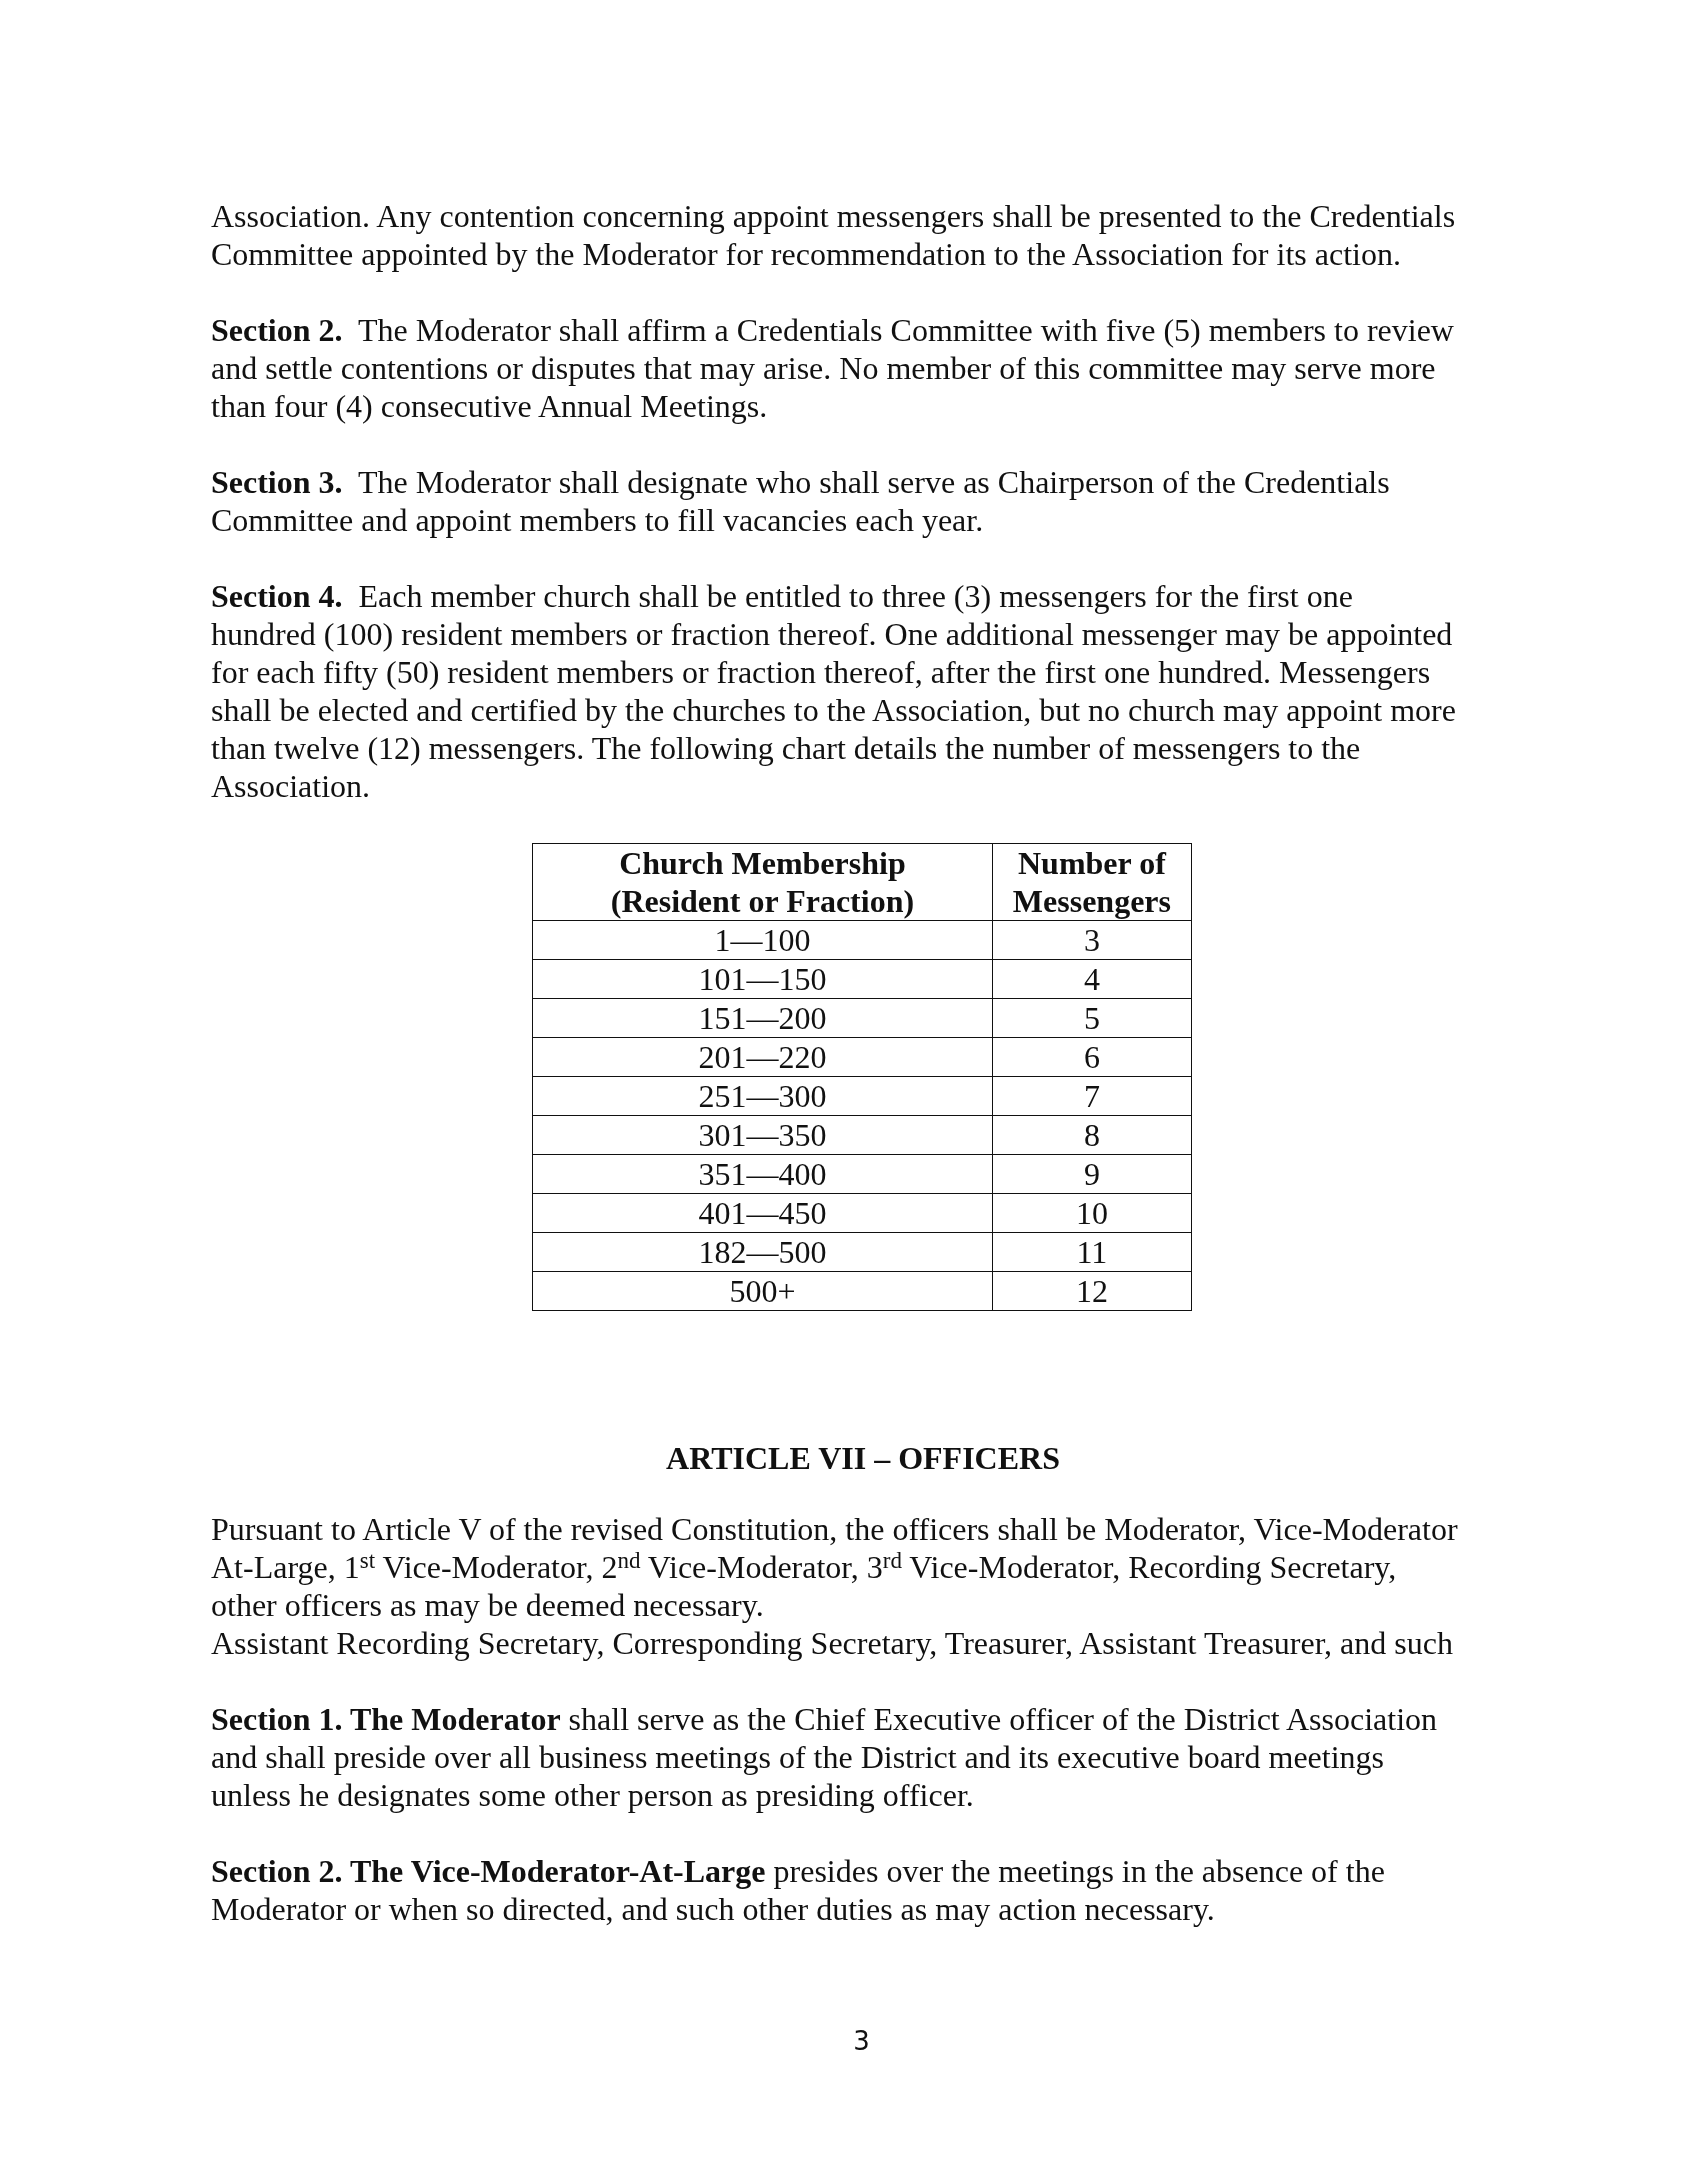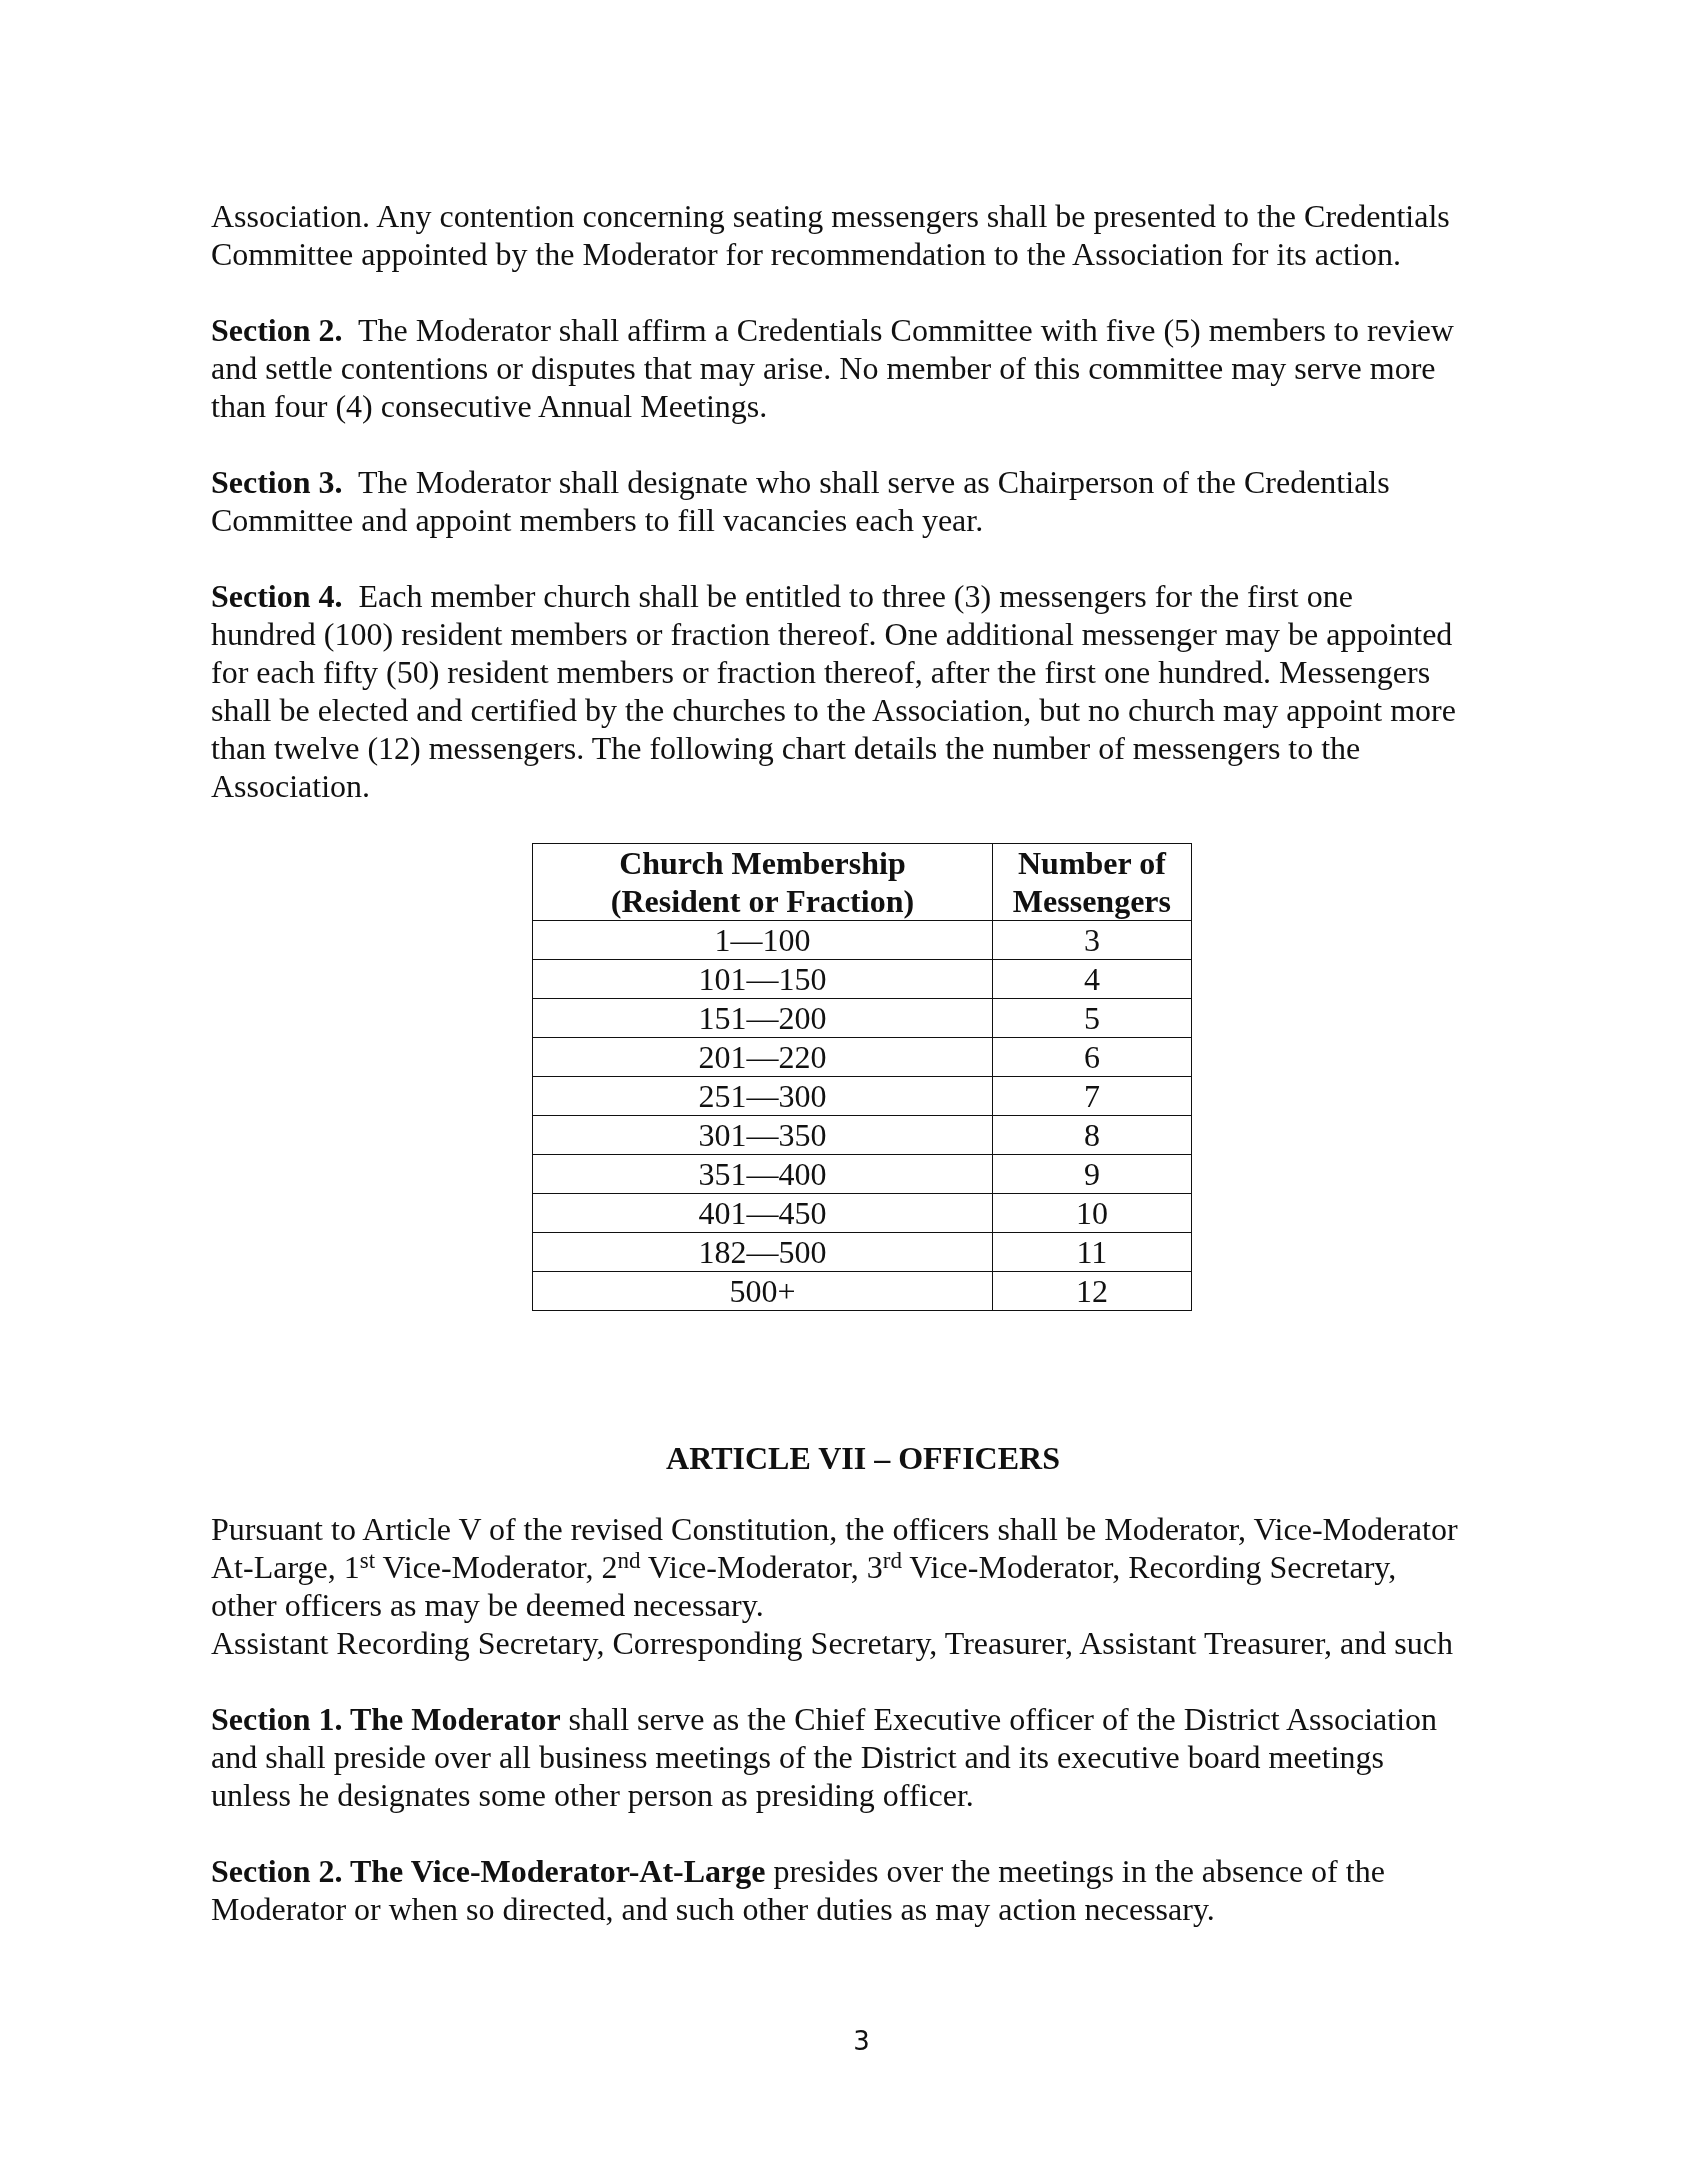--- a/index.html
+++ b/index.html
@@ -97,21 +97,21 @@
       font-size: 26px;
       line-height: 31px;
     }
   </style>
 </head>
 <body>
 
 <div class="page">
 
   <div id="block-a" class="textblock">
-      <span class="line"><span>Association. Any contention concerning seating messengers shall be presented to the Credentials</span></span>
+      <span class="line"><span>Association. Any contention concerning appoint messengers shall be presented to the Credentials</span></span>
       <span class="line"><span>Committee appointed by the Moderator for recommendation to the Association for its action.</span></span>
       <span class="blank"></span>
       <span class="line"><span class="bold">Section 2.</span><span>  The Moderator shall affirm a Credentials Committee with five (5) members to review</span></span>
       <span class="line"><span>and settle contentions or disputes that may arise. No member of this committee may serve more</span></span>
       <span class="line"><span>than four (4) consecutive Annual Meetings.</span></span>
       <span class="blank"></span>
       <span class="line"><span class="bold">Section 3.</span><span>  The Moderator shall designate who shall serve as Chairperson of the Credentials</span></span>
       <span class="line"><span>Committee and appoint members to fill vacancies each year.</span></span>
       <span class="blank"></span>
       <span class="line"><span class="bold">Section 4.</span><span>  Each member church shall be entitled to three (3) messengers for the first one</span></span>

